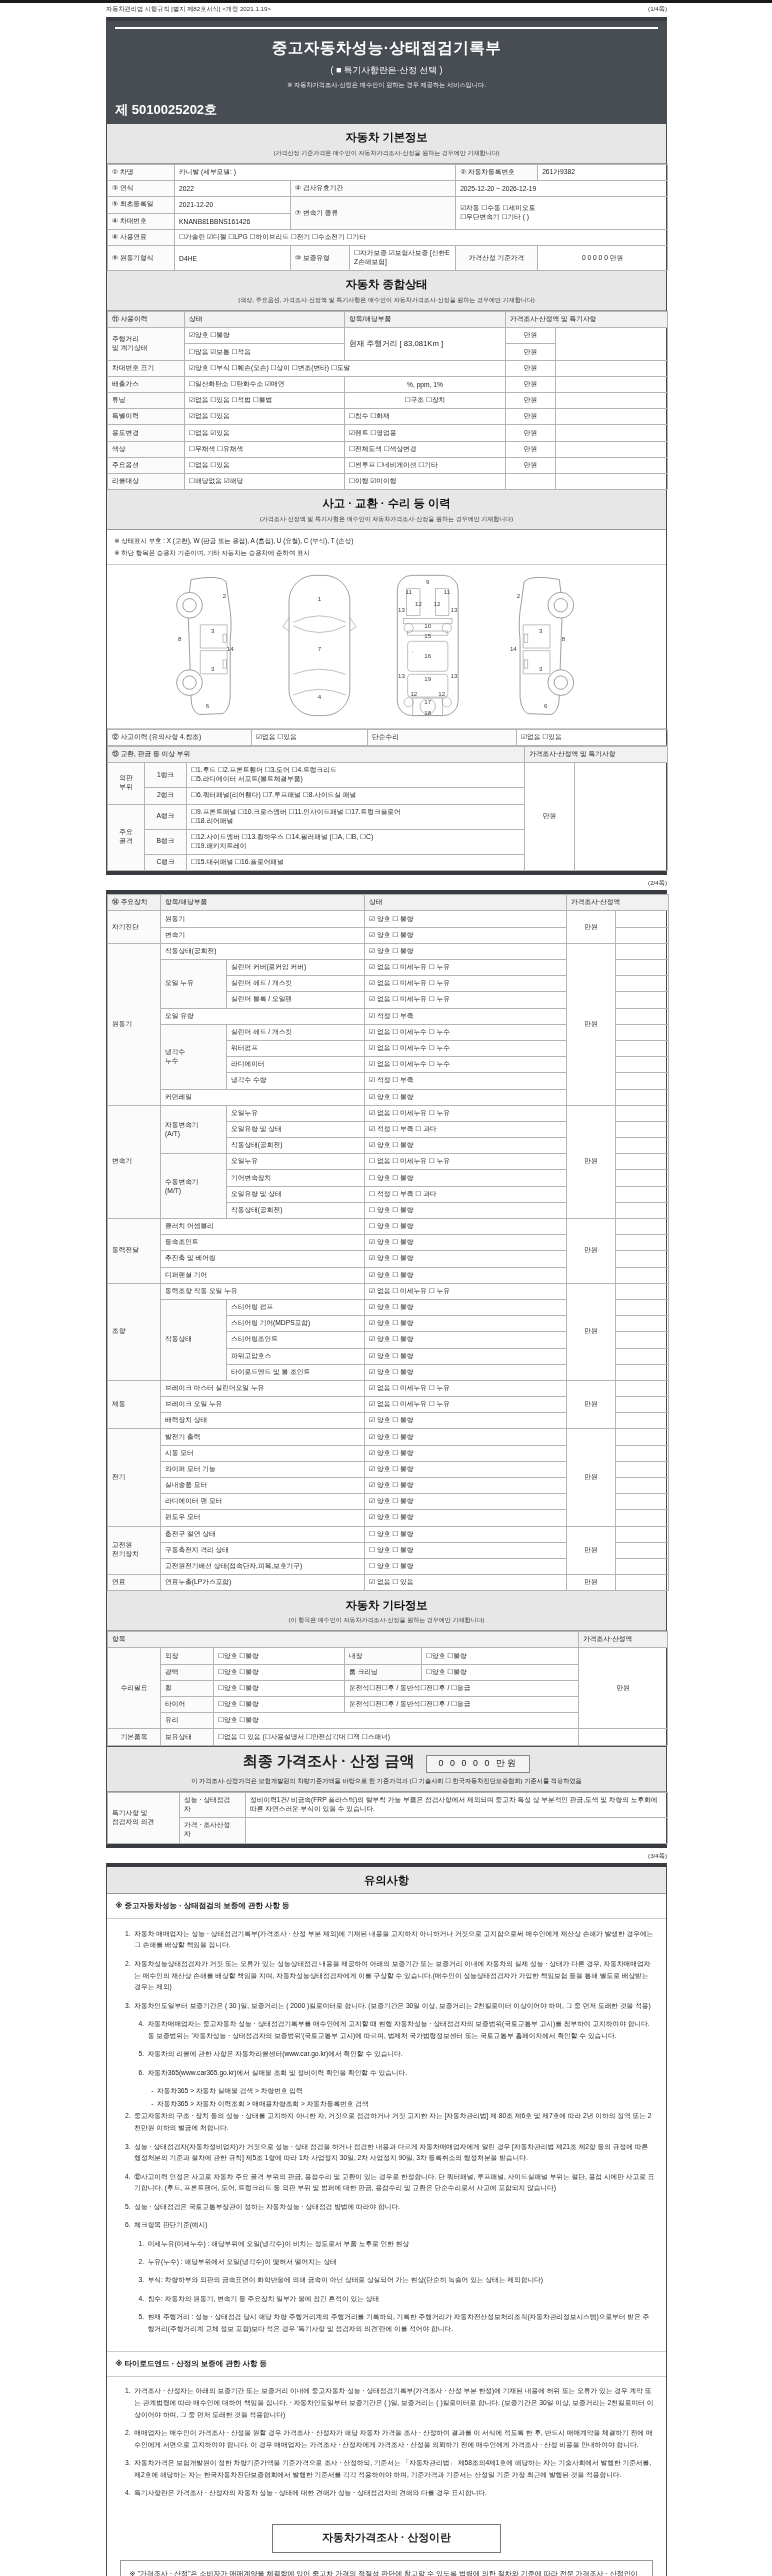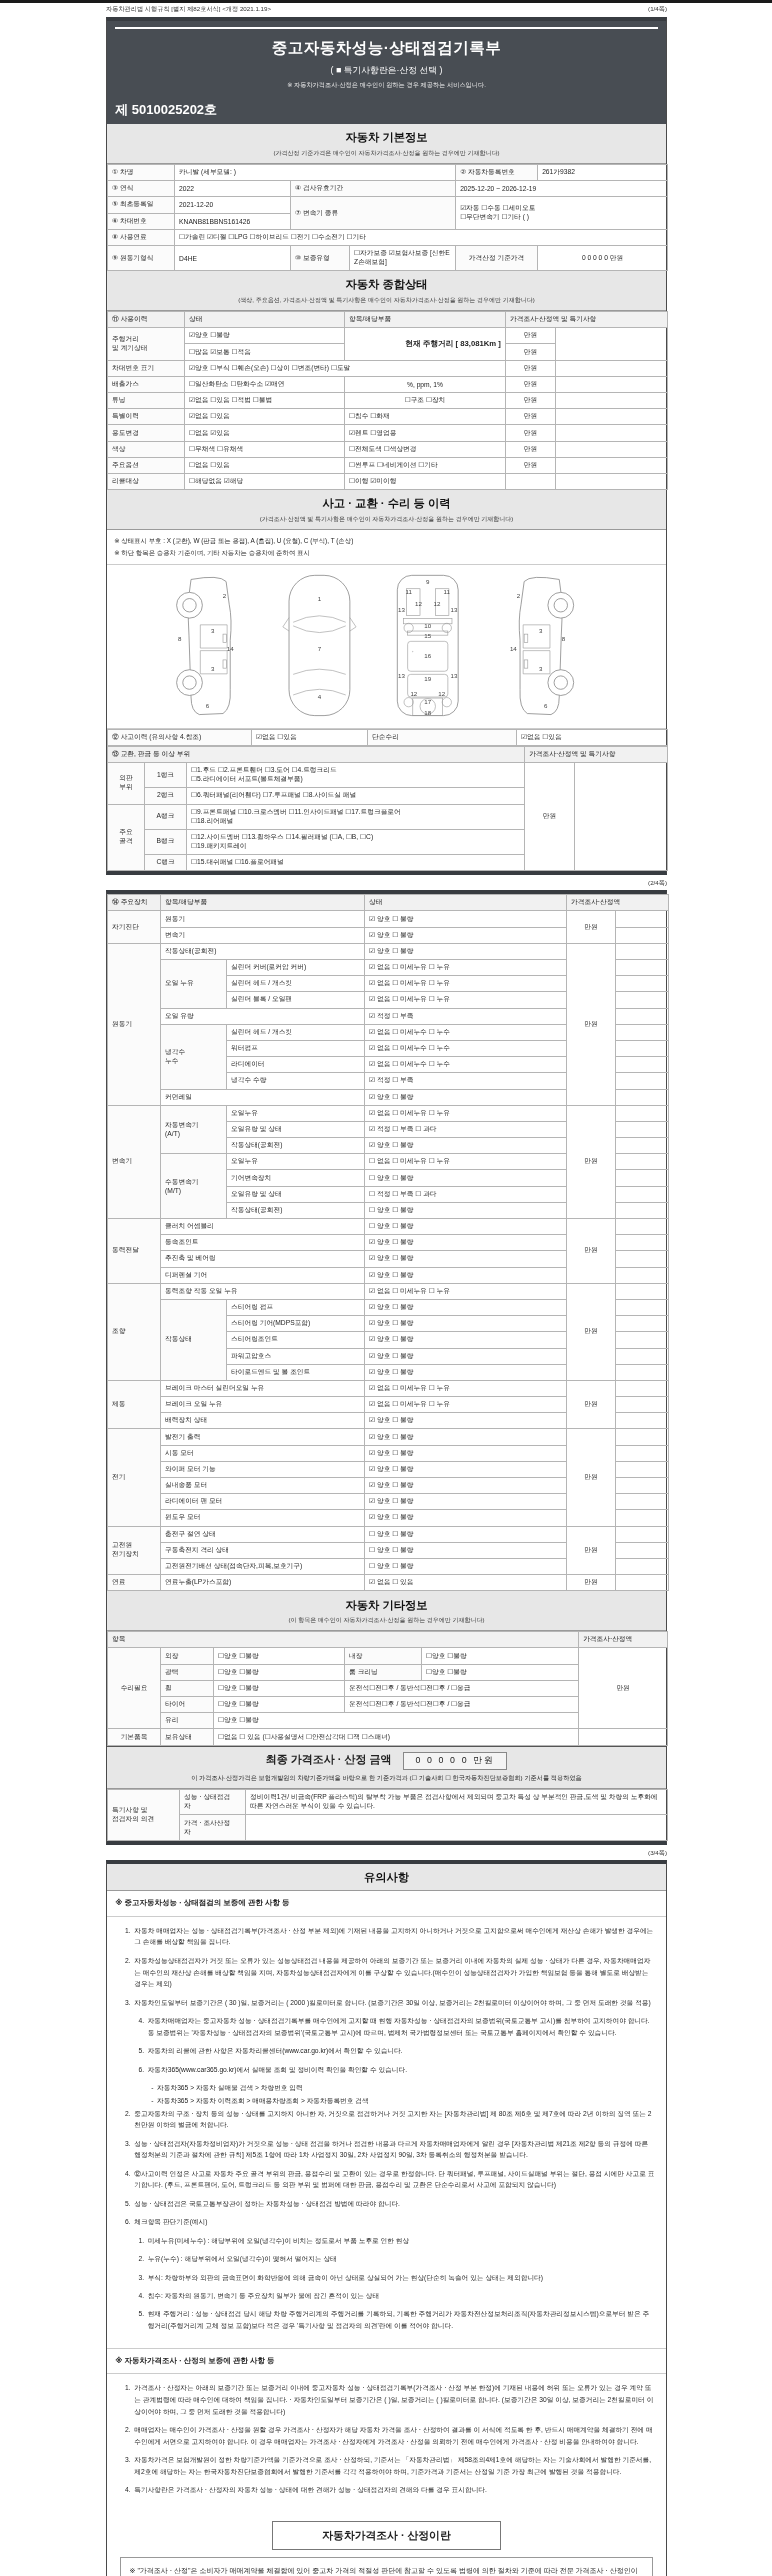--- a/index.html
+++ b/index.html
@@ -20,31 +20,31 @@
   .band{background:#e7e7e7;border-bottom:0.5px solid #9a9a9a;text-align:center;padding:6.2px 4.1px 5.2px;}
   .band .t{font-size:11.3px;font-weight:bold;color:#111;}
   .band .s{font-size:6px;color:#333;margin-top:3.6px;}
   
   table{width:100%;border-collapse:collapse;table-layout:fixed;font-size:6.7px;}
   td{border:0.5px solid #b5b5b5;padding:3.1px 4.1px;vertical-align:middle;word-break:break-all;white-space:pre-line;}
   td.hdr{background:#f1f1f1;font-weight:normal;color:#111;}
   td.lbl{background:#fbfbfb;}
   td.amt{text-align:center;}
   td.ctr{text-align:center;}
-  td.big{font-size:7.7px;text-align:right;font-weight:bold;}
+  td.big{font-size:7.7px;text-align:left;}
   .no-top{border-top:none;}
   
   .legend{font-size:6.4px;padding:5.2px 7.2px;border-bottom:0.5px solid #ccc;line-height:1.8;color:#222;}
   .diagram-wrap{padding:4.1px 0 2.1px;border-bottom:0.5px solid #ccc;text-align:center;}
   svg text.dn{font-size:12px;fill:#444;font-family:"Liberation Sans",sans-serif;}
   svg .car{fill:#fff;stroke:#8a8a8a;stroke-width:1.6;}
   svg .part{fill:none;stroke:#9a9a9a;stroke-width:1.2;}
   
   .final-price{background:#e7e7e7;border-top:1px solid #555;border-bottom:0.5px solid #999;text-align:center;padding:5.2px 3.1px 5.2px;}
-  .final-price .row1{font-size:11px;font-weight:bold;}
+  .final-price .row1{font-size:15px;font-weight:bold;}
   .final-price .amount-box{display:inline-block;border:0.5px solid #888;background:#f4f4f4;padding:2.1px 11.3px;font-size:8.8px;margin-left:9.3px;letter-spacing:2.1px;}
   .final-price .row2{font-size:6.2px;margin-top:4.1px;color:#222;}
   
   .notice-head-line{font-size:7.5px;font-weight:bold;padding:7.2px 8.2px;border-bottom:0.5px solid #ccc;}
   .notice-list{padding:8.2px 10.3px 9.3px;font-size:6.7px;line-height:1.75;}
   .notice-item{display:flex;margin-bottom:6.7px;}
   .notice-item .num{flex:0 0 13.4px;text-align:right;padding-right:3.6px;}
   .notice-item.lvl2{padding-left:13.4px;}
   .notice-item.lvl3{padding-left:29px;margin-bottom:1px;}
   .notice-item.lvl3 .num{flex:0 0 7.2px;}
@@ -788,21 +788,21 @@
         <div class="notice-item lvl2">
           <span class="num">4.</span>
           <span>침수: 자동차의 원동기, 변속기 등 주요장치 일부가 물에 잠긴 흔적이 있는 상태</span>
         </div>
         <div class="notice-item lvl2">
           <span class="num">5.</span>
           <span>현재 주행거리 : 성능 · 상태점검 당시 해당 차량 주행거리계의 주행거리를 기록하되, 기록한 주행거리가 자동차전산정보처리조직(자동차관리정보시스템)으로부터 받은 주행거리(주행거리계 교체 정보 포함)보다 적은 경우 '특기사항 및 점검자의 의견'란에 이를 적어야 합니다.</span>
         </div>
       </div>
 
-    <div class="notice-head-line" style="border-top:0.5px solid #ccc">※ 자동차가격조사 · 산정의 보증에 관한 사항 등</div>
+    <div class="notice-head-line" style="border-top:0.5px solid #ccc">※ 타이로드엔드 · 산정의 보증에 관한 사항 등</div>
     <div class="notice-list">
         <div class="notice-item lvl1">
           <span class="num">1.</span>
           <span>가격조사 · 산정자는 아래의 보증기간 또는 보증거리 이내에 중고자동차 성능 · 상태점검기록부(가격조사 · 산정 부분 한정)에 기재된 내용에 허위 또는 오류가 있는 경우 계약 또는 관계법령에 따라 매수인에 대하여 책임을 집니다.  · 자동차인도일부터 보증기간은 (      )일, 보증거리는 (      )킬로미터로 합니다. (보증기간은 30일 이상, 보증거리는 2천킬로미터 이상이어야 하며, 그 중 먼저 도래한 것을 적용합니다)</span>
         </div>
         <div class="notice-item lvl1">
           <span class="num">2.</span>
           <span>매매업자는 매수인이 가격조사 · 산정을 원할 경우 가격조사 · 산정자가 해당 자동차 가격을 조사 · 산정하여 결과를 이 서식에 적도록 한 후, 반드시 매매계약을 체결하기 전에 매수인에게 서면으로 고지하여야 합니다. 이 경우 매매업자는 가격조사 · 산정자에게 가격조사 · 산정을 의뢰하기 전에 매수인에게 가격조사 · 산정 비용을 안내하여야 합니다.</span>
         </div>
         <div class="notice-item lvl1">

